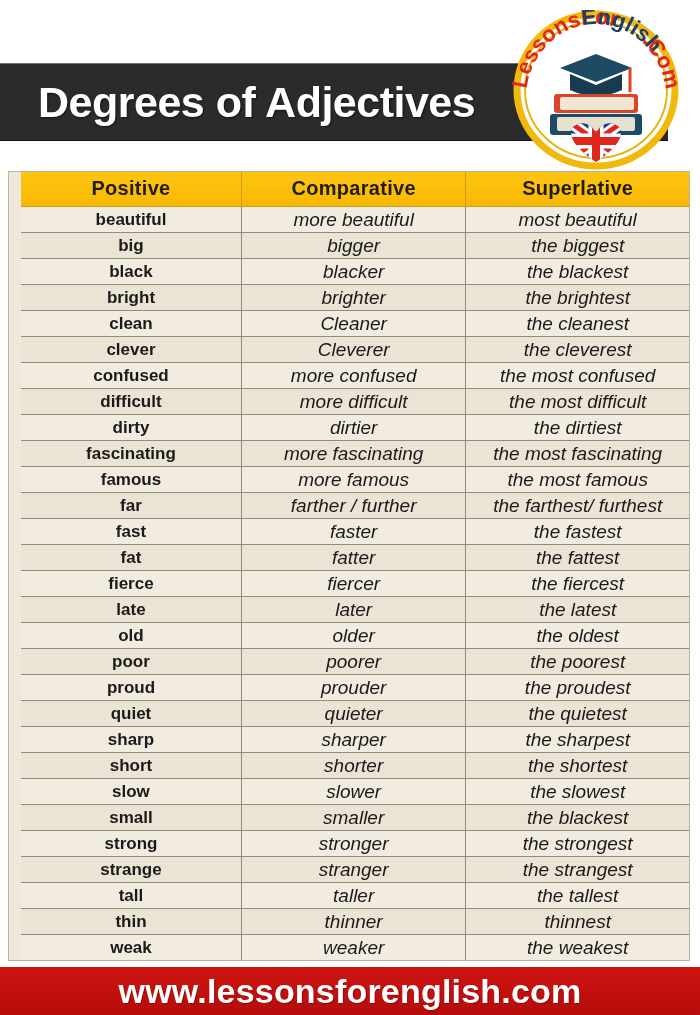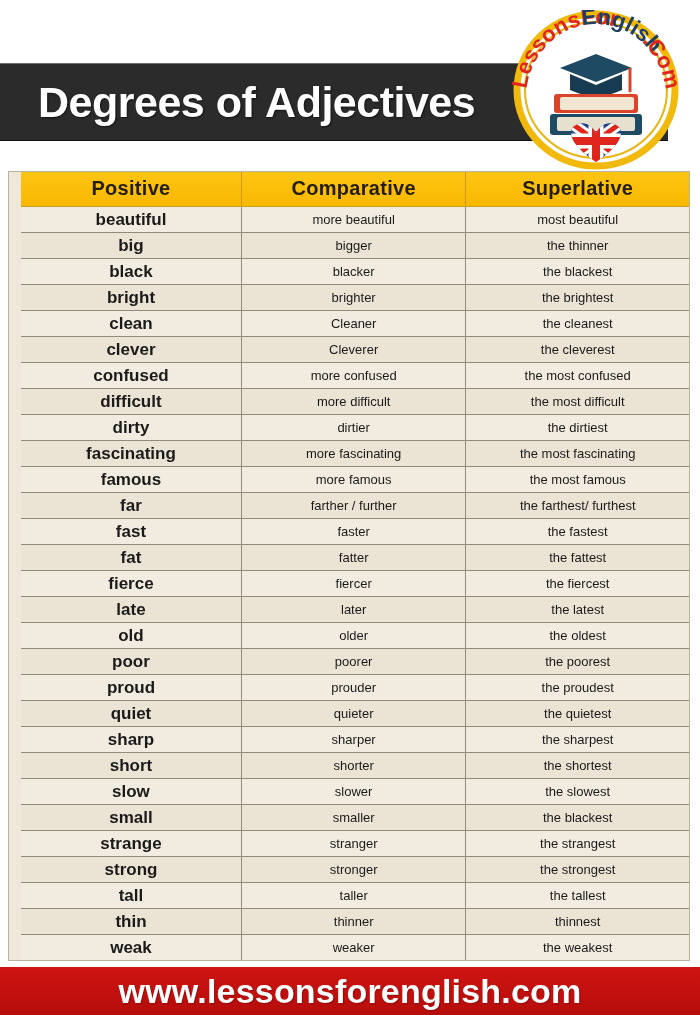--- a/index.html
+++ b/index.html
@@ -104,22 +104,23 @@
   tbody tr:last-child td { border-bottom: none; }
 
   tbody td.positive {
     font-weight: bold;
     font-family: Liberation Sans, sans-serif;
     font-size: 17px;
   }
   tbody td.comparative,
   tbody td.superlative {
     font-family: "Liberation Sans Narrow", "Liberation Sans", sans-serif;
-    font-size: 13px;
+    font-size: 19px;
     font-weight: normal;
+    font-style: italic;
   }
 
   
   tbody tr:nth-child(odd)  td { background: #f2ece0; }
   tbody tr:nth-child(even) td { background: #ebe4d5; }
 
   
   .footer-bar {
     position: absolute;
     left: 0;
@@ -212,21 +213,21 @@
     </thead>
     <tbody id="table-body">
         <tr>
           <td class="positive">beautiful</td>
           <td class="comparative">more beautiful</td>
           <td class="superlative">most beautiful</td>
         </tr>
         <tr>
           <td class="positive">big</td>
           <td class="comparative">bigger</td>
-          <td class="superlative">the thinner</td>
+          <td class="superlative">the biggest</td>
         </tr>
         <tr>
           <td class="positive">black</td>
           <td class="comparative">blacker</td>
           <td class="superlative">the blackest</td>
         </tr>
         <tr>
           <td class="positive">bright</td>
           <td class="comparative">brighter</td>
           <td class="superlative">the brightest</td>
@@ -325,30 +326,30 @@
           <td class="positive">slow</td>
           <td class="comparative">slower</td>
           <td class="superlative">the slowest</td>
         </tr>
         <tr>
           <td class="positive">small</td>
           <td class="comparative">smaller</td>
           <td class="superlative">the blackest</td>
         </tr>
         <tr>
+          <td class="positive">strong</td>
+          <td class="comparative">stronger</td>
+          <td class="superlative">the strongest</td>
+        </tr>
+        <tr>
           <td class="positive">strange</td>
           <td class="comparative">stranger</td>
           <td class="superlative">the strangest</td>
         </tr>
         <tr>
-          <td class="positive">strong</td>
-          <td class="comparative">stronger</td>
-          <td class="superlative">the strongest</td>
-        </tr>
-        <tr>
           <td class="positive">tall</td>
           <td class="comparative">taller</td>
           <td class="superlative">the tallest</td>
         </tr>
         <tr>
           <td class="positive">thin</td>
           <td class="comparative">thinner</td>
           <td class="superlative">thinnest</td>
         </tr>
         <tr>

